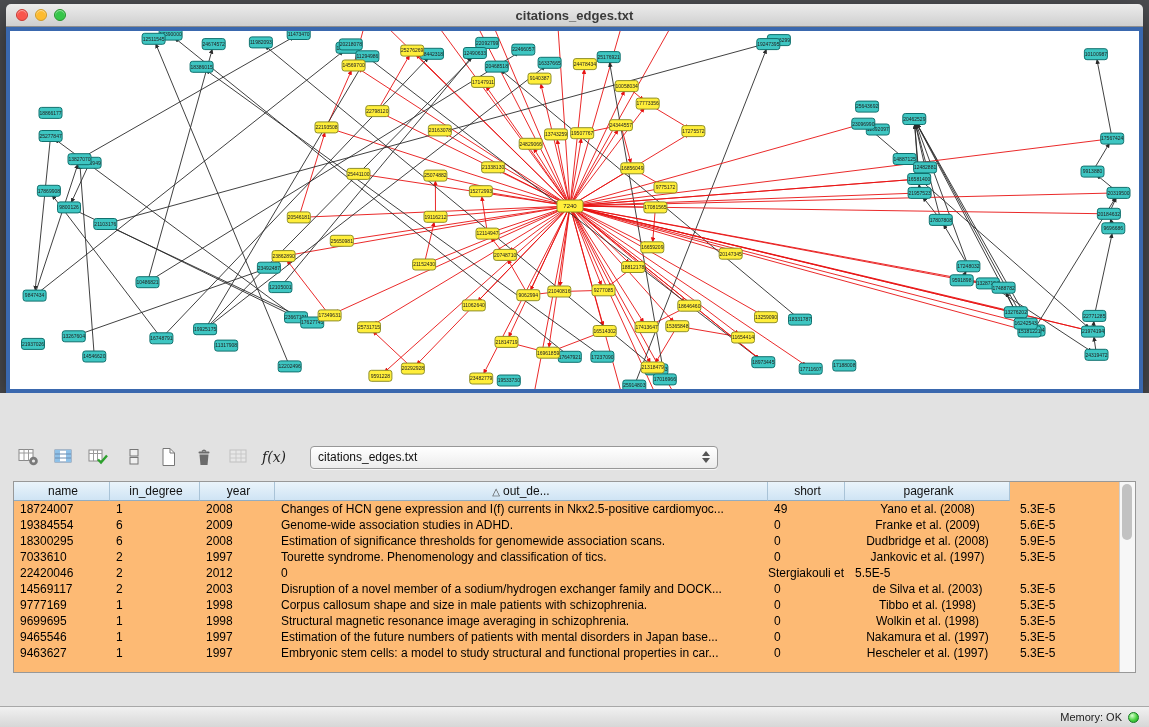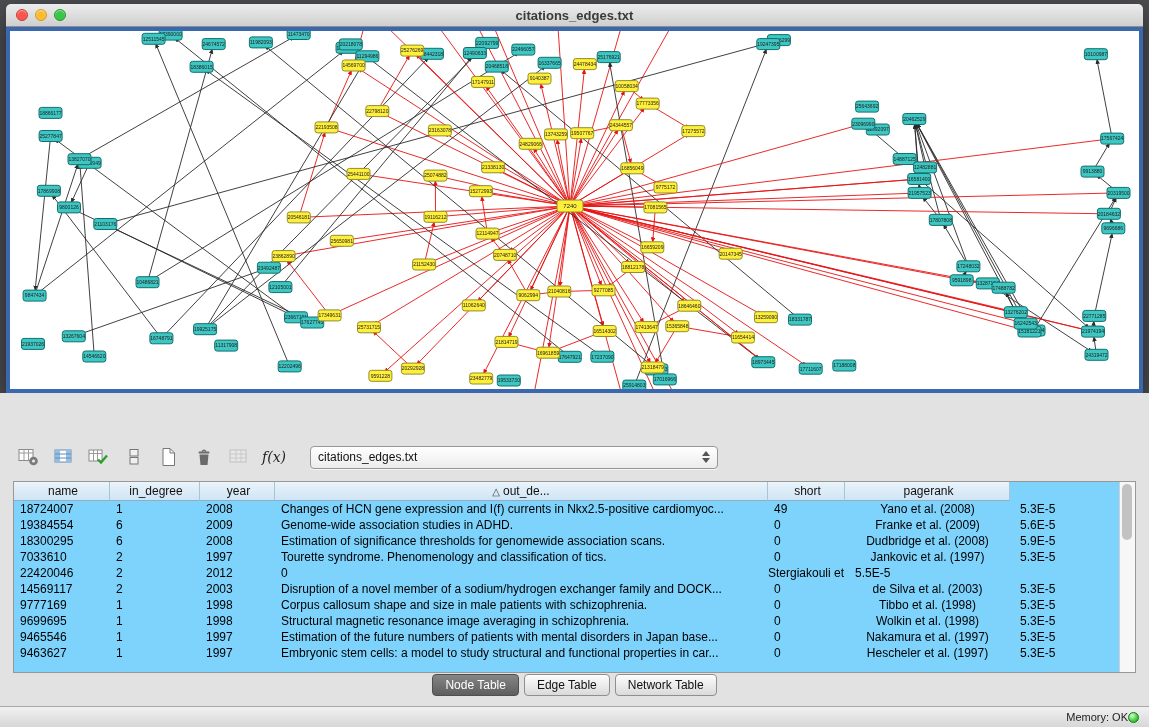--- a/index.html
+++ b/index.html
@@ -29,41 +29,41 @@
   .toolbar{position:absolute;top:48px;left:16px;height:32px;display:flex;align-items:center;gap:9px;}
   .tool{width:26px;height:26px;display:flex;align-items:center;justify-content:center;}
   .fxtool{font-family:"DejaVu Serif",serif;font-style:italic;font-size:14px;color:#222;}
   .combo{margin-left:14px;width:392px;height:21px;border:1px solid #979797;border-radius:4px;
     background:linear-gradient(#ffffff,#ececec);display:flex;align-items:center;padding:0 7px;font-size:12px;color:#111;
     box-shadow:0 1px 0 rgba(255,255,255,.7);}
   .combo-arrows{margin-left:auto;display:flex;flex-direction:column;gap:2px;align-items:center;}
   .arr-up{width:0;height:0;border-left:4px solid transparent;border-right:4px solid transparent;border-bottom:5px solid #555;}
   .arr-dn{width:0;height:0;border-left:4px solid transparent;border-right:4px solid transparent;border-top:5px solid #555;}
   
-  .tablebox{position:absolute;left:13px;right:13px;top:88px;height:190px;background:#7dd3fc;border:1px solid #989898;}
+  .tablebox{position:absolute;left:13px;right:13px;top:88px;height:190px;background:#fdba74;border:1px solid #989898;}
   .grid7{display:grid;grid-template-columns:96px 90px 75px 493px 77px 165px 1fr;}
   .thead{position:absolute;top:0;left:0;right:15px;height:19px;}
   .hc{background:linear-gradient(#eaf4fb,#cfe4f4);border-right:1px solid #a9c3d7;border-bottom:1px solid #92adc2;
     display:flex;align-items:center;justify-content:center;font-size:12px;color:#111;gap:3px;overflow:hidden;white-space:nowrap;}
   .sort{font-size:10px;color:#444;}
   .trows{position:absolute;top:19px;left:0;right:15px;bottom:0;overflow:hidden;}
   .trow{height:16px;line-height:16px;font-size:12px;color:#000;}
   .tcell{padding-left:6px;white-space:nowrap;overflow:hidden;}
   .tcell.c5{text-align:center;padding-left:0;}
   .tcell.c6{padding-left:10px;}
   .vscroll{position:absolute;top:0;right:0;bottom:0;width:15px;background:#f7f7f7;border-left:1px solid #cfcfcf;}
   .vthumb{position:absolute;top:2px;left:2px;width:10px;height:56px;border-radius:5px;background:#c2c2c2;}
   
   .tabs{position:absolute;top:281px;left:0;right:0;display:flex;justify-content:center;gap:5px;}
   .tab{height:20px;line-height:20px;padding:0 12px;font-size:12px;color:#111;border:1px solid #8f8f8f;border-radius:4px;
     background:linear-gradient(#fdfdfd,#dadada);}
   .tab.selected{background:linear-gradient(#868686,#5e5e5e);color:#fff;border-color:#4f4f4f;}
   .statusbar{position:absolute;bottom:0;left:0;right:0;height:21px;box-sizing:border-box;
     background:linear-gradient(#f1f1f1,#d7d7d7);border-top:1px solid #a8a8a8;
-    display:flex;justify-content:flex-end;align-items:center;padding-right:10px;gap:0;font-size:11px;color:#222;}
+    display:flex;justify-content:flex-end;align-items:center;padding-right:10px;gap:6px;font-size:11px;color:#222;}
   .memdot{width:11px;height:11px;border-radius:50%;box-sizing:border-box;
     background:radial-gradient(circle at 35% 30%,#d9ffd2,#49d13f 55%,#1f9e2c);border:1px solid #157a22;}
 </style>
 </head>
 <body>
 
 <div class="window">
   <div class="titlebar">
     <div class="lights">
       <span class="light l-red"></span>
@@ -976,23 +976,18 @@
           <div class="tcell c4">0</div>
           <div class="tcell c5">Hescheler et al. (1997)</div>
           <div class="tcell c6">5.3E-5</div>
         </div>
       </div>
     <div class="vscroll">
       <div class="vthumb"></div>
     </div>
   </div>
 
-  <div class="tabs">
-    <span class="tab selected">Node Table</span>
-    <span class="tab">Edge Table</span>
-    <span class="tab">Network Table</span>
-  </div>
 
   <div class="statusbar">
     <span>Memory: OK</span>
     <span class="memdot"></span>
   </div>
 </div>
 
 </body></html>

